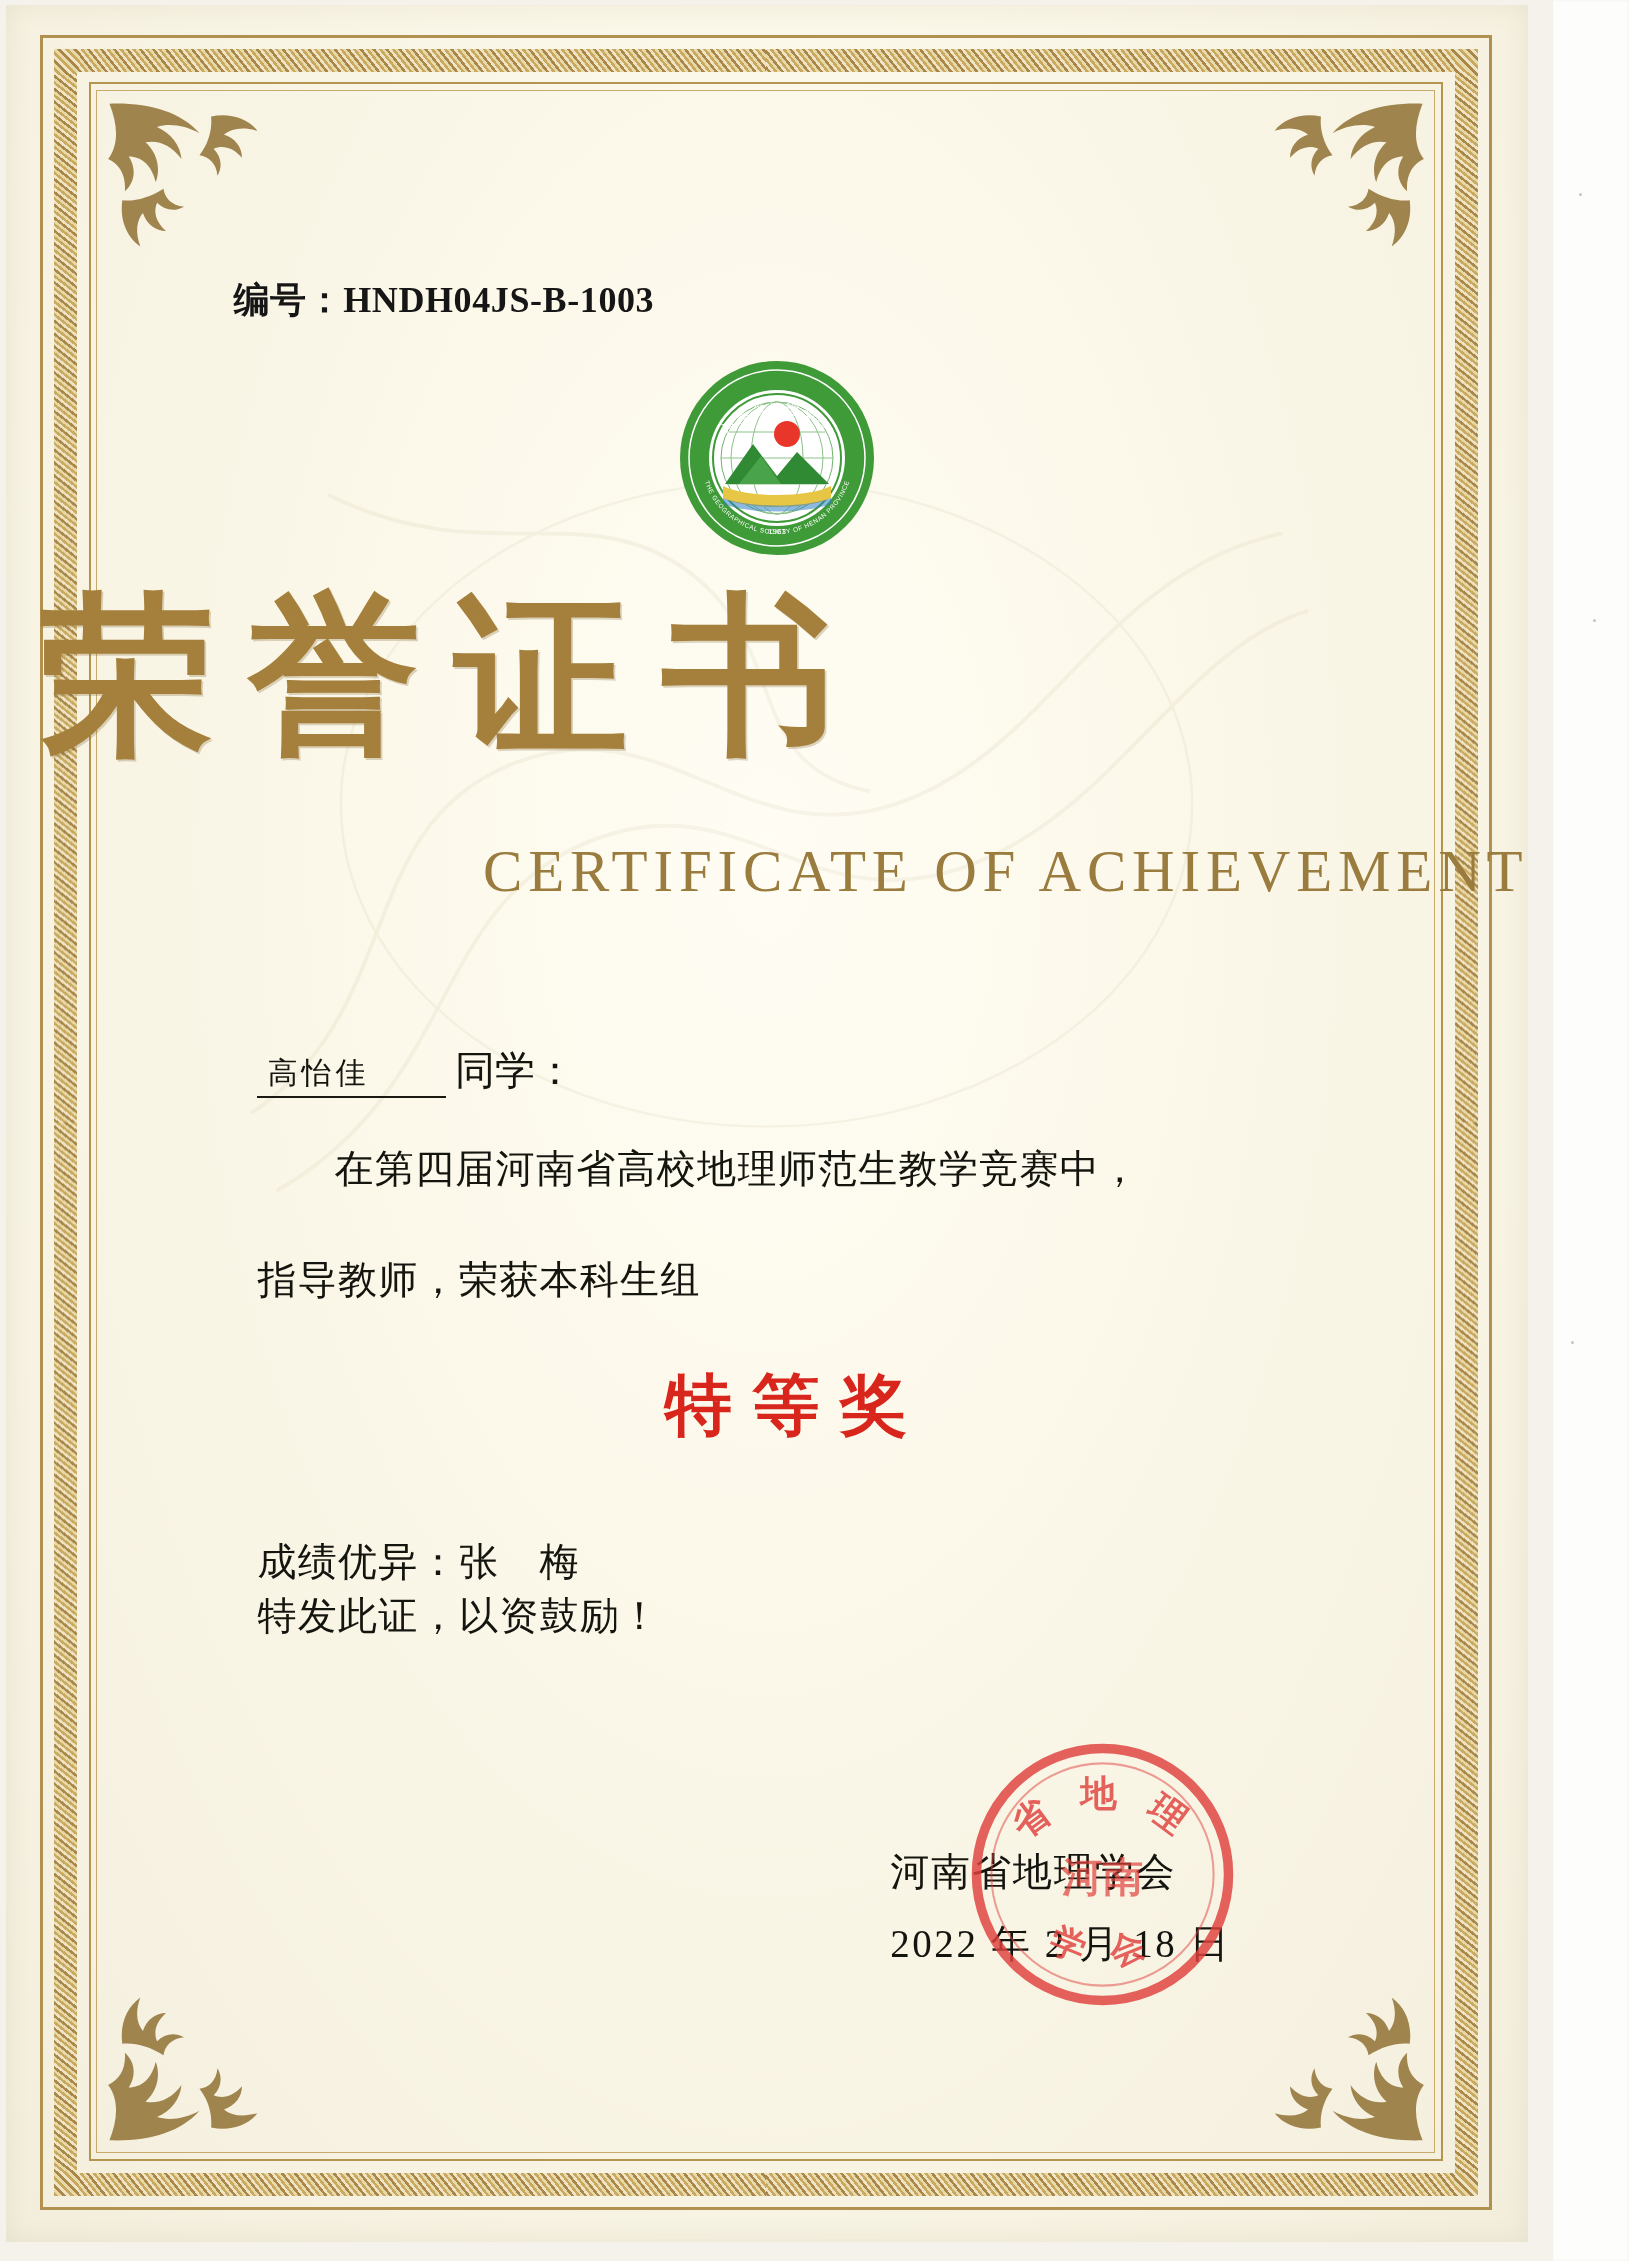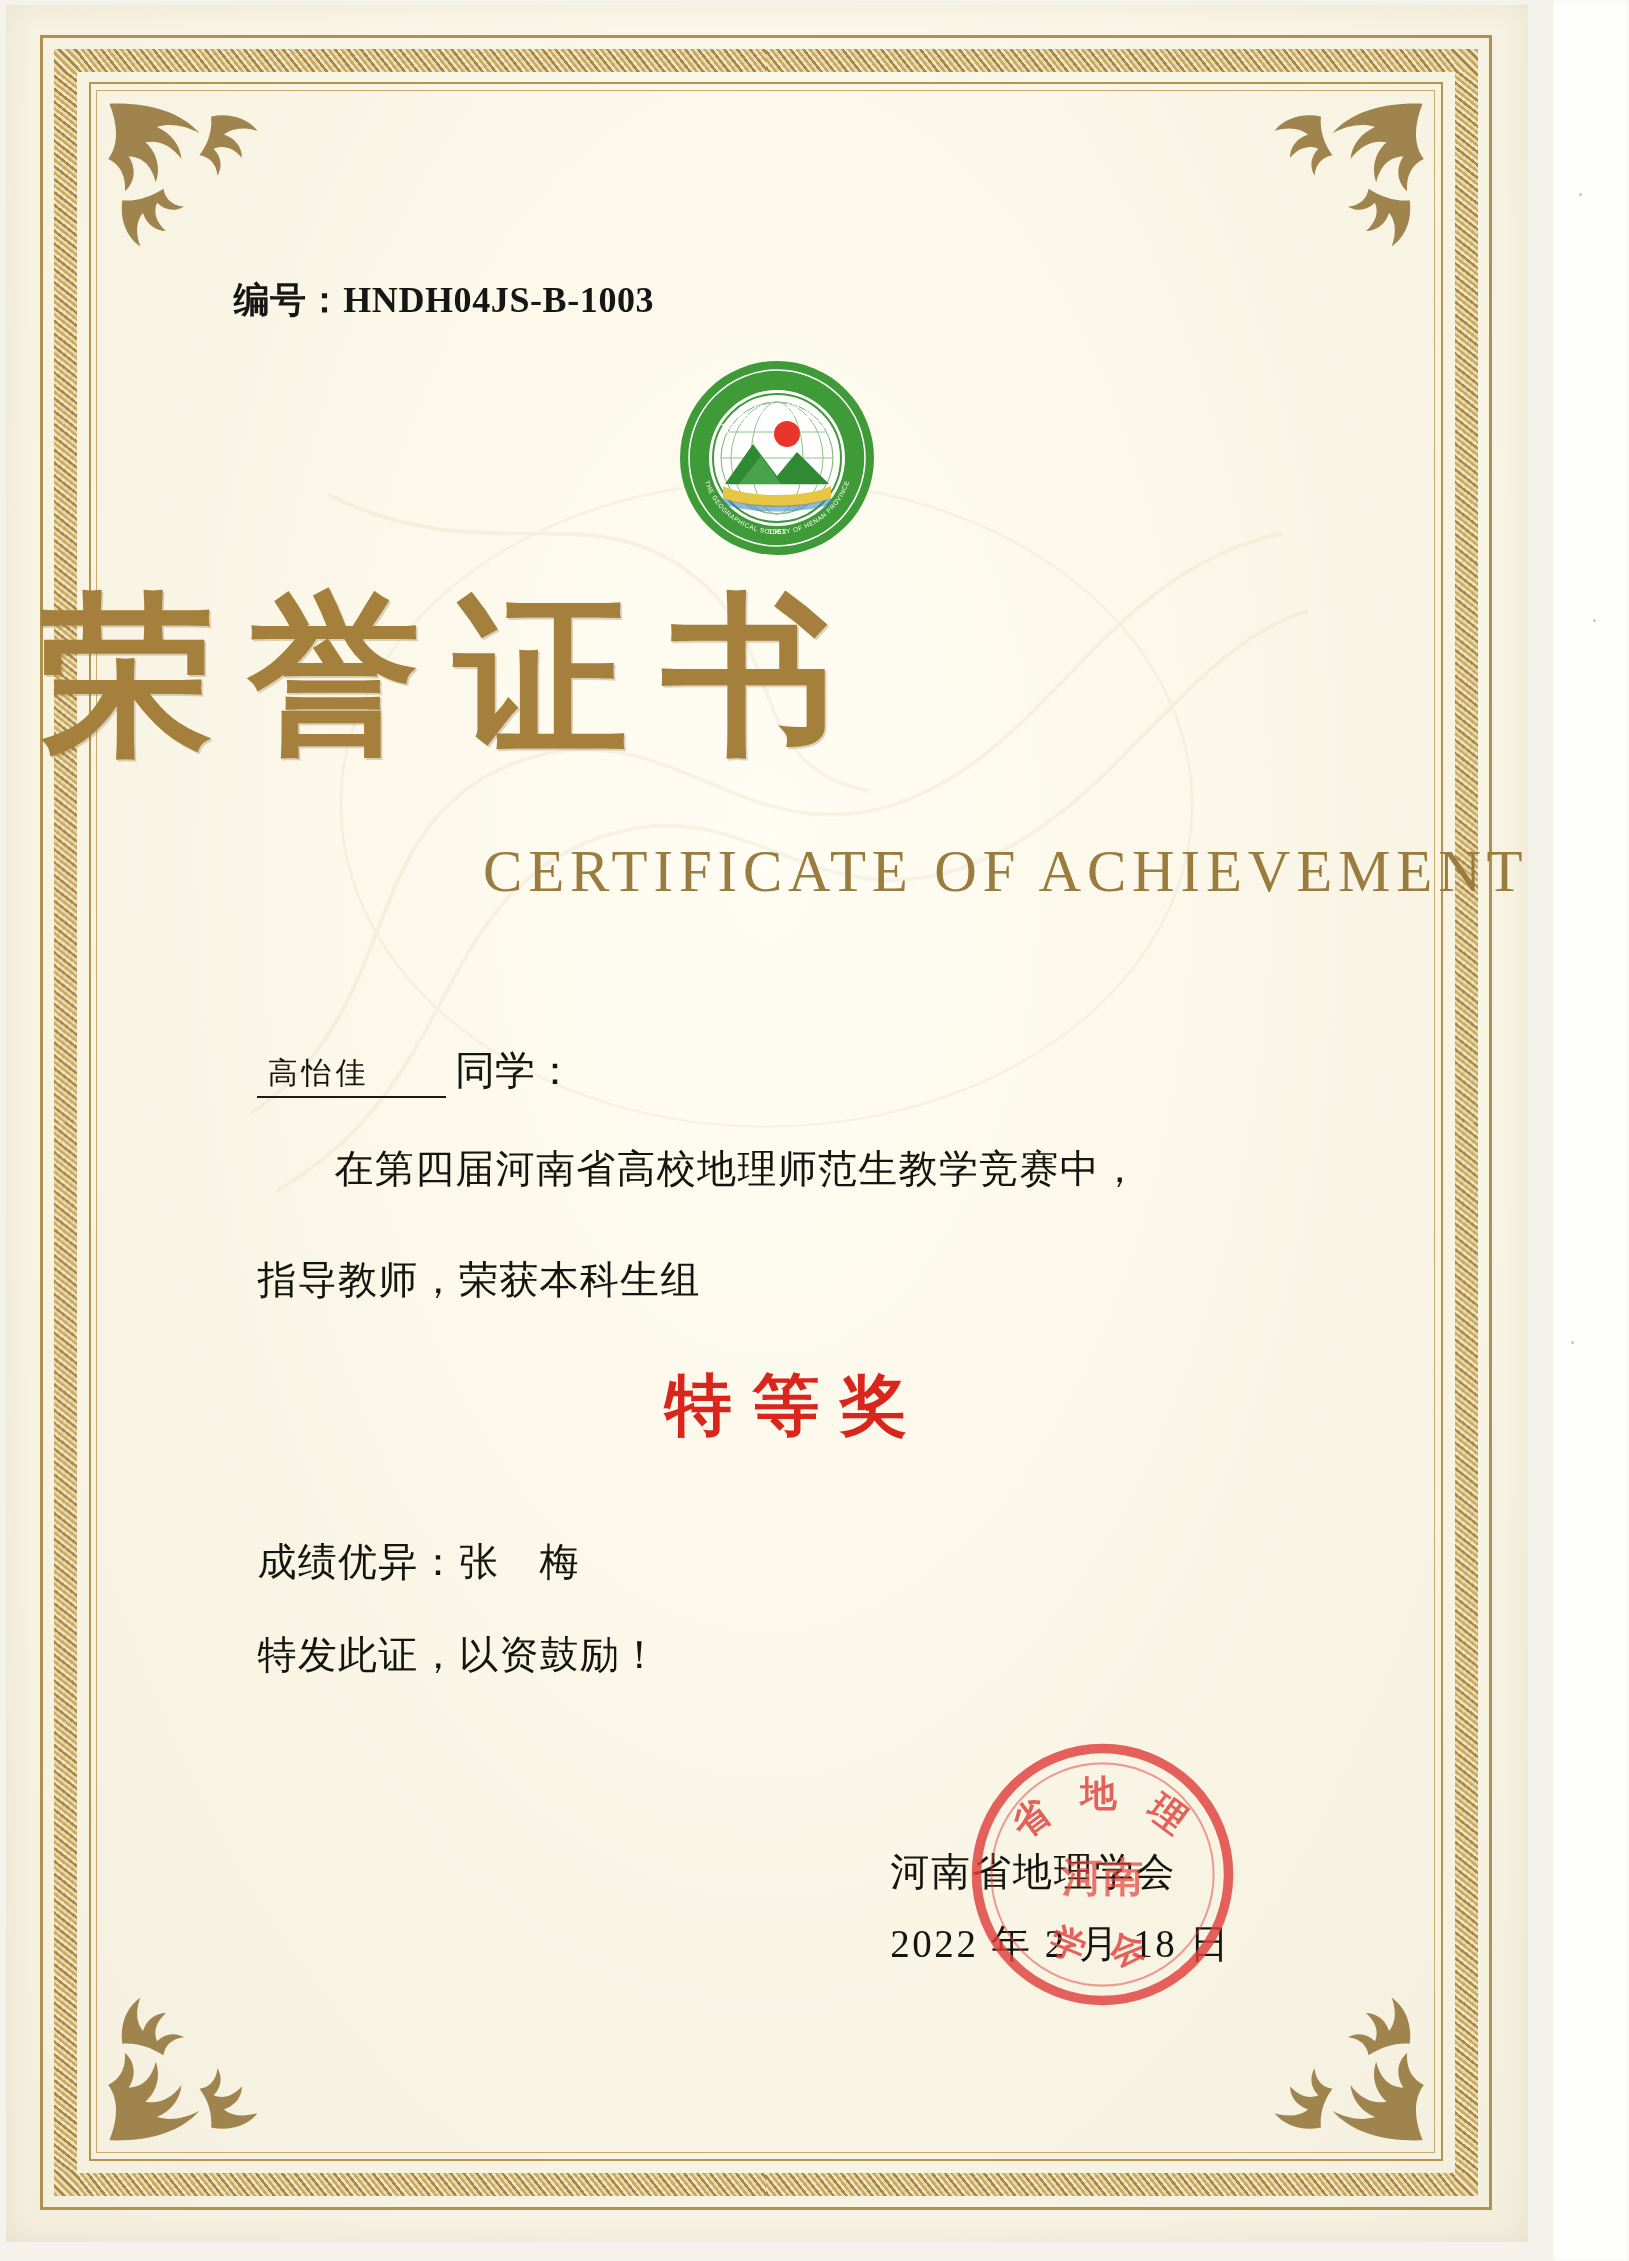--- a/index.html
+++ b/index.html
@@ -195,21 +195,20 @@
     color: #d8261c;
     font-family: "DejaVu Sans", sans-serif;
   }
 
   .teacher {
     margin-top: 84px;
     font-size: 39px;
     letter-spacing: 1.3px;
   }
   .closing {
-    margin-top: 39px;
     font-size: 39px;
     letter-spacing: 1.3px;
   }
 
   .signature {
     position: absolute;
     right: 297px;
     top: 1831px;
     text-align: left;
     font-size: 39px;

